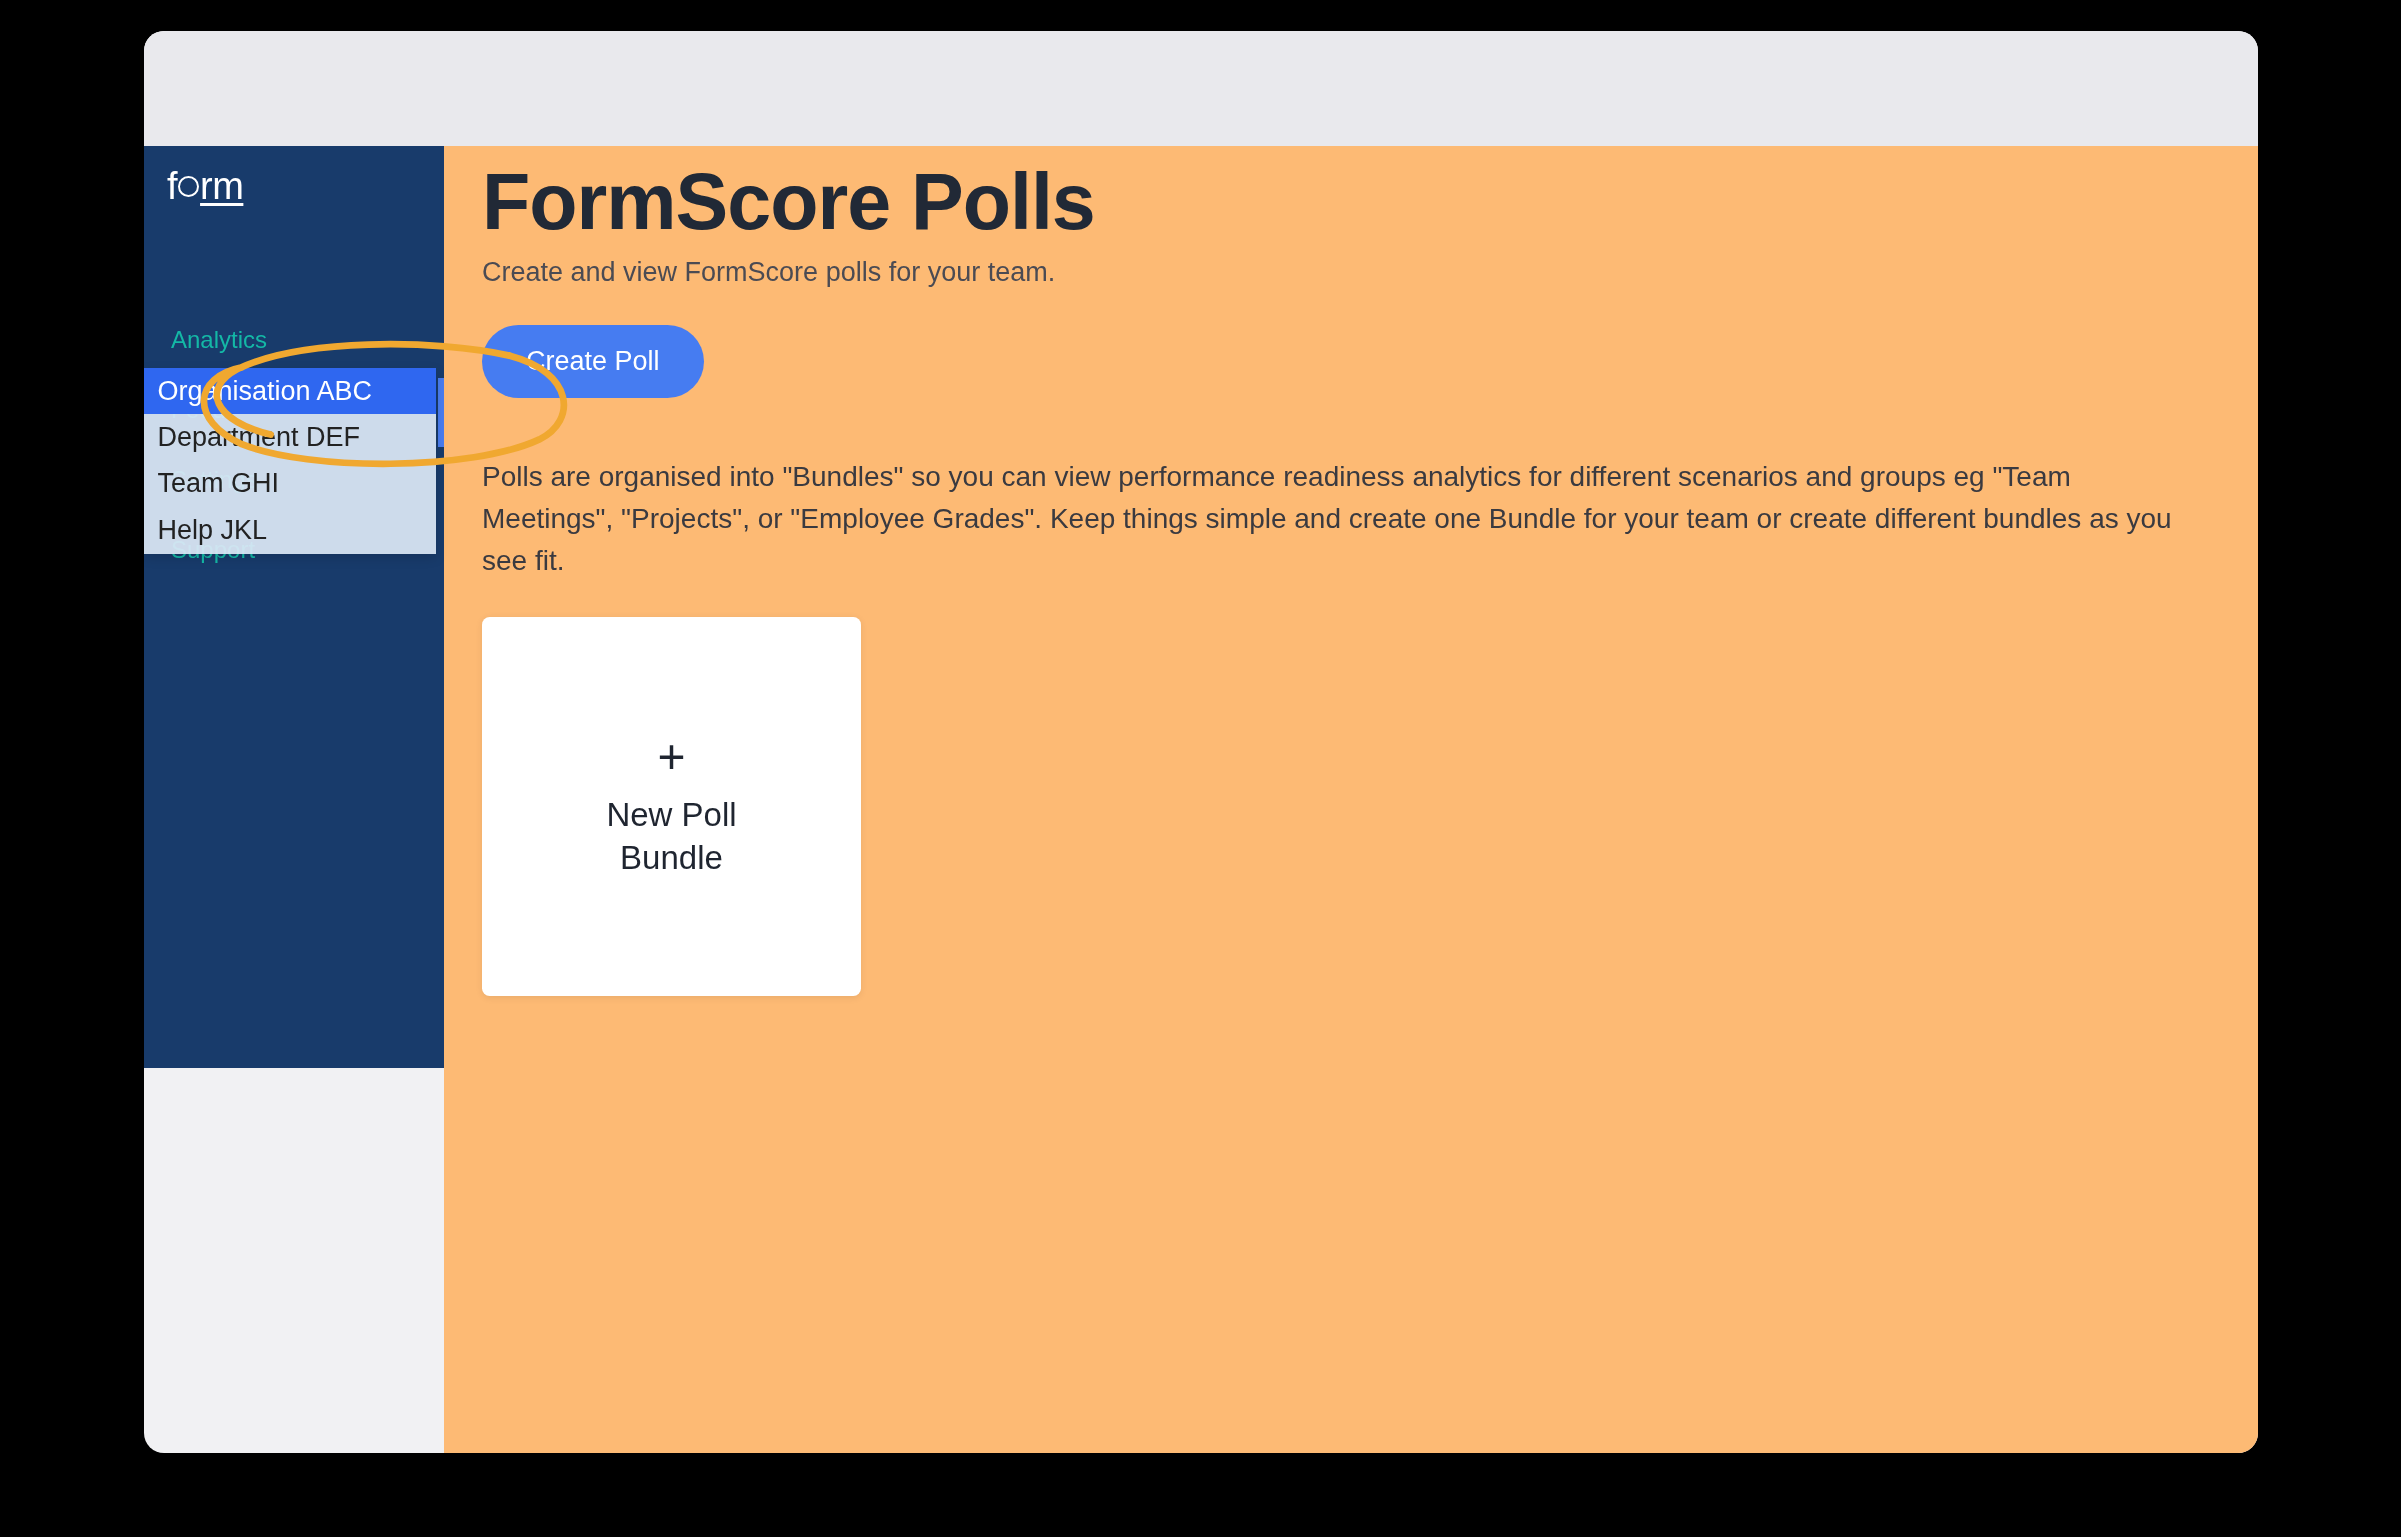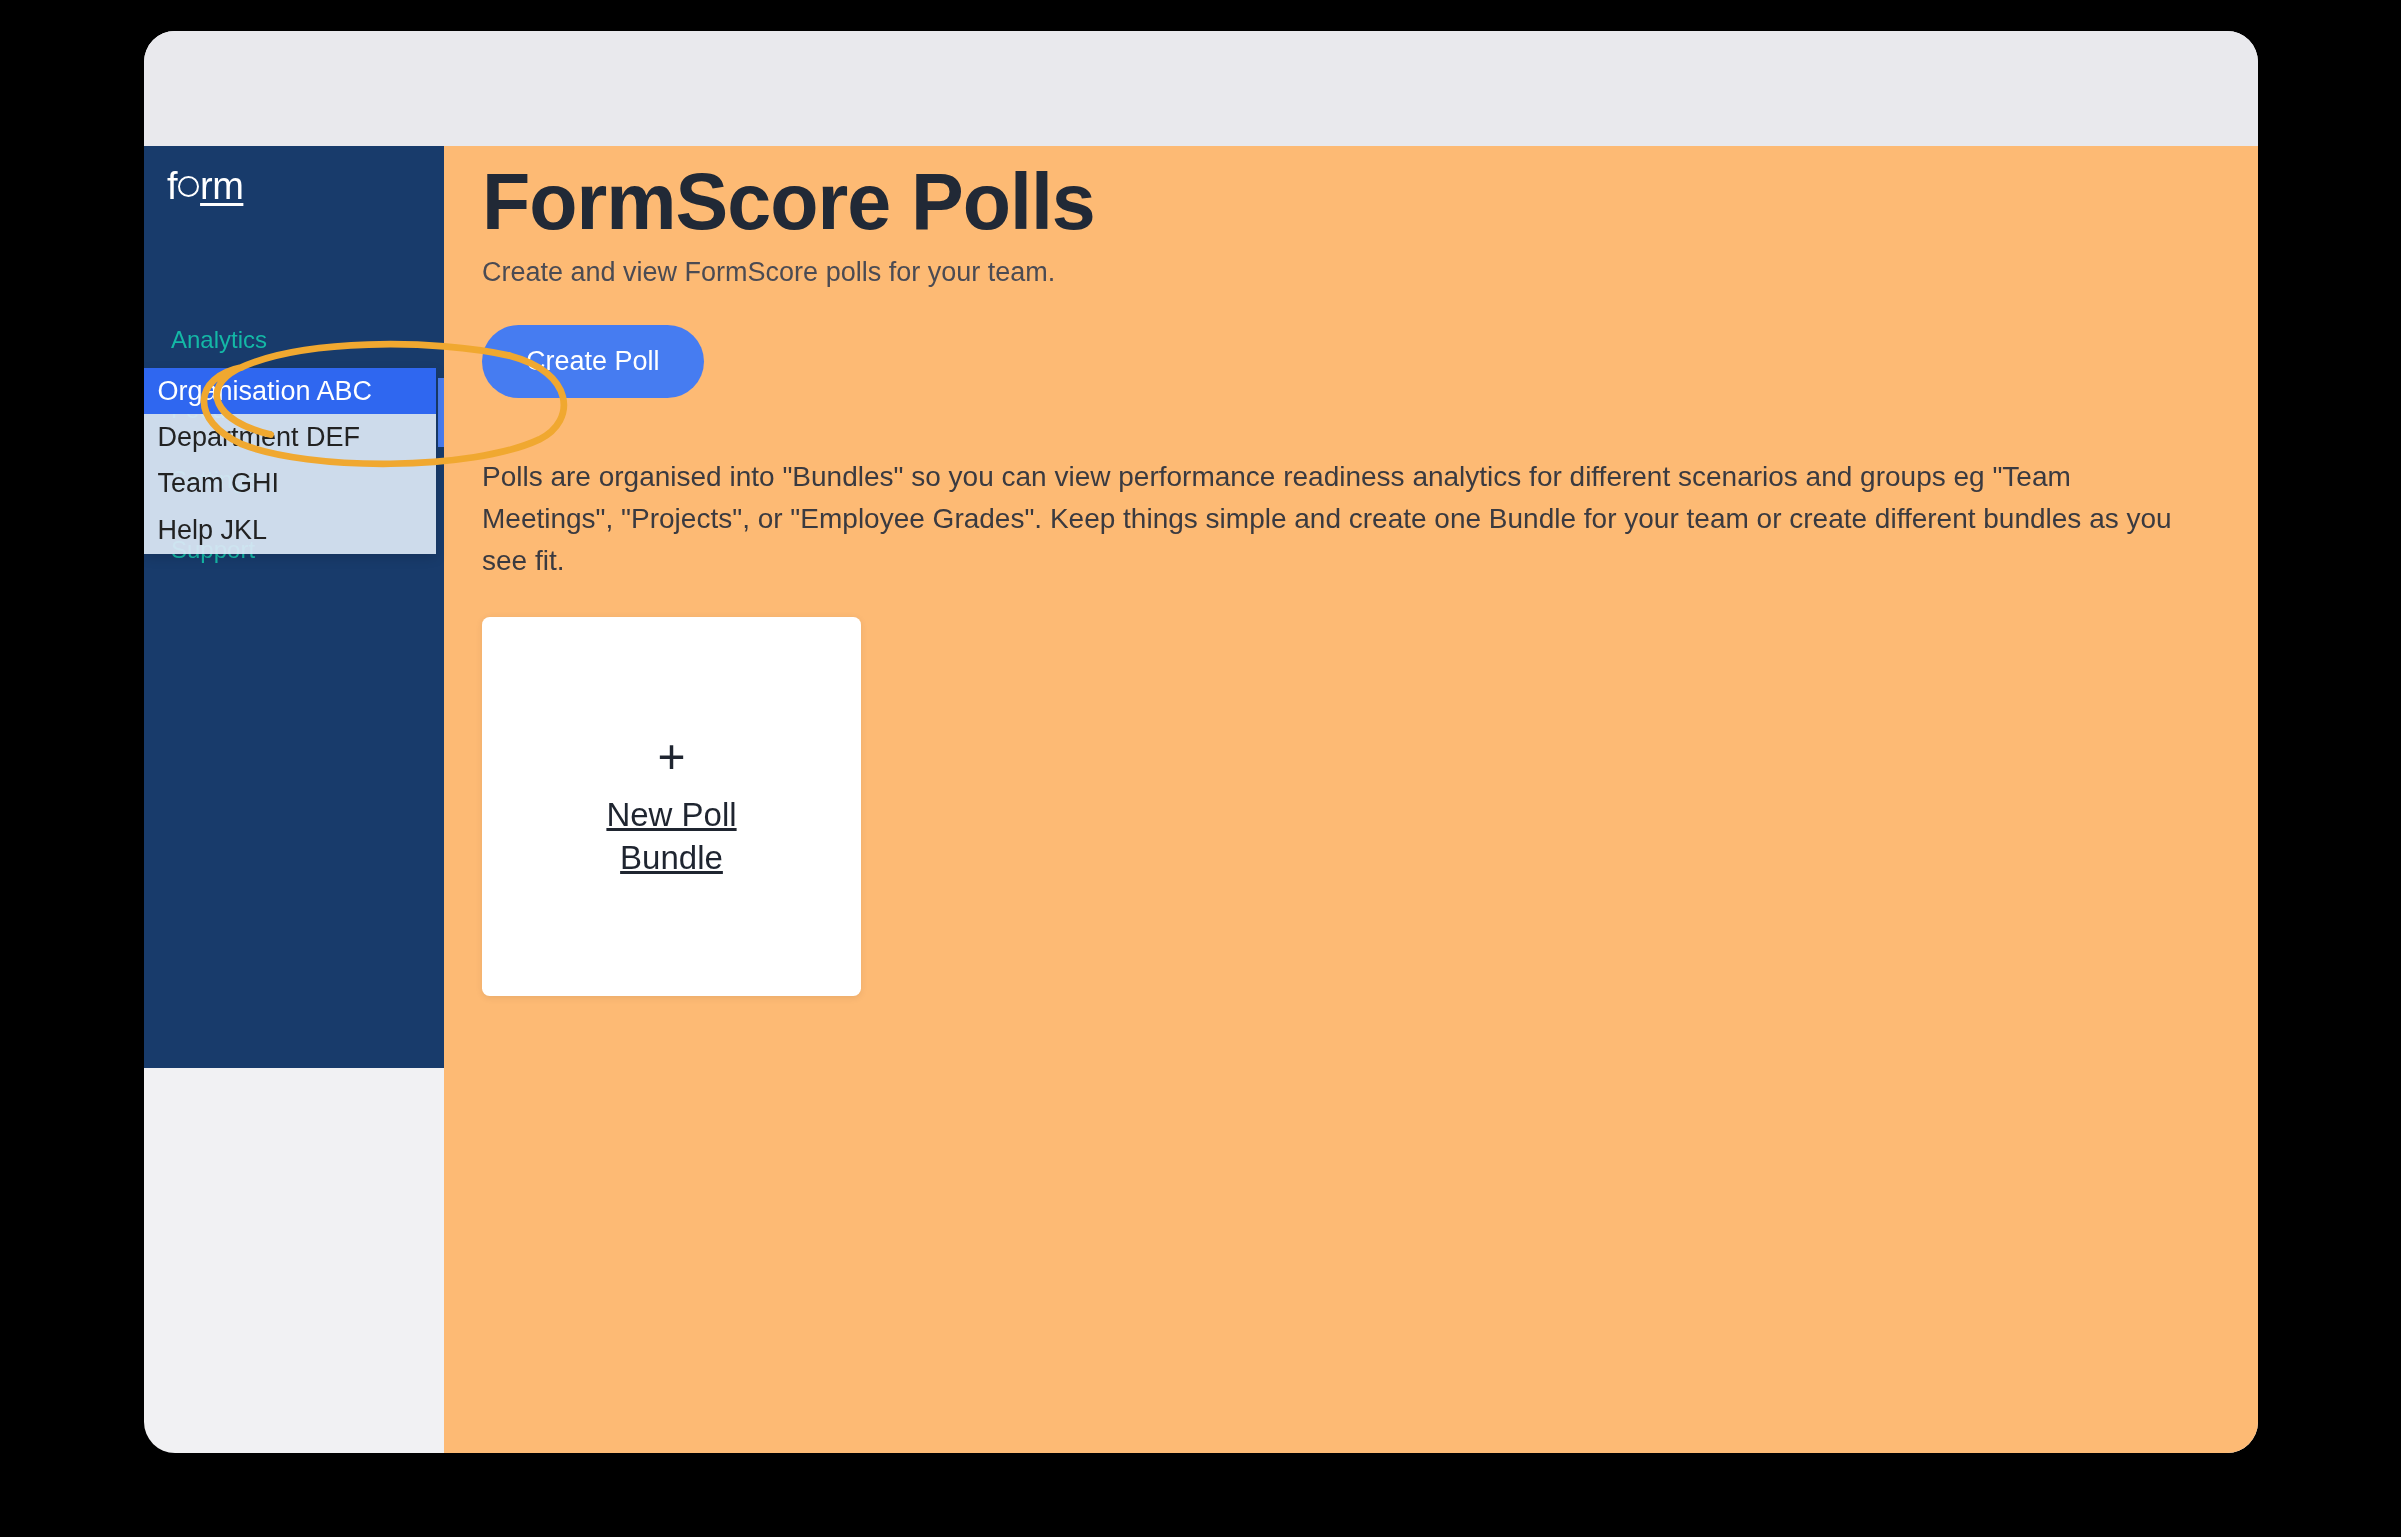--- a/index.html
+++ b/index.html
@@ -14,21 +14,21 @@
       height: 1537px;
       display: flex;
       align-items: flex-start;
       justify-content: center;
       padding-top: 31px;
     }
     .window {
       width: 2114px;
       height: 1422px;
       background: #f1f1f3;
-      border-radius: 31px;
+      border-radius: 20px;
       overflow: hidden;
       position: relative;
       box-shadow: 0 9.6px 38px rgba(0,0,0,0.5);
     }
     .topbar {
       height: 115px;
       background: #e9e9ed;
     }
     .app-body {
       display: flex;
@@ -147,21 +147,20 @@
       color: #1f2530;
       line-height: 1;
       margin-bottom: 13.4px;
     }
     .bundle-label {
       font-size: 33px;
       font-weight: 500;
       color: #1f2530;
       text-align: center;
       line-height: 1.3;
-      text-decoration: underline;
     }
     
     .org-dropdown {
       position: absolute;
       left: 0;
       top: 222px;
       width: 292px;
       background: transparent;
       z-index: 20;
     }

